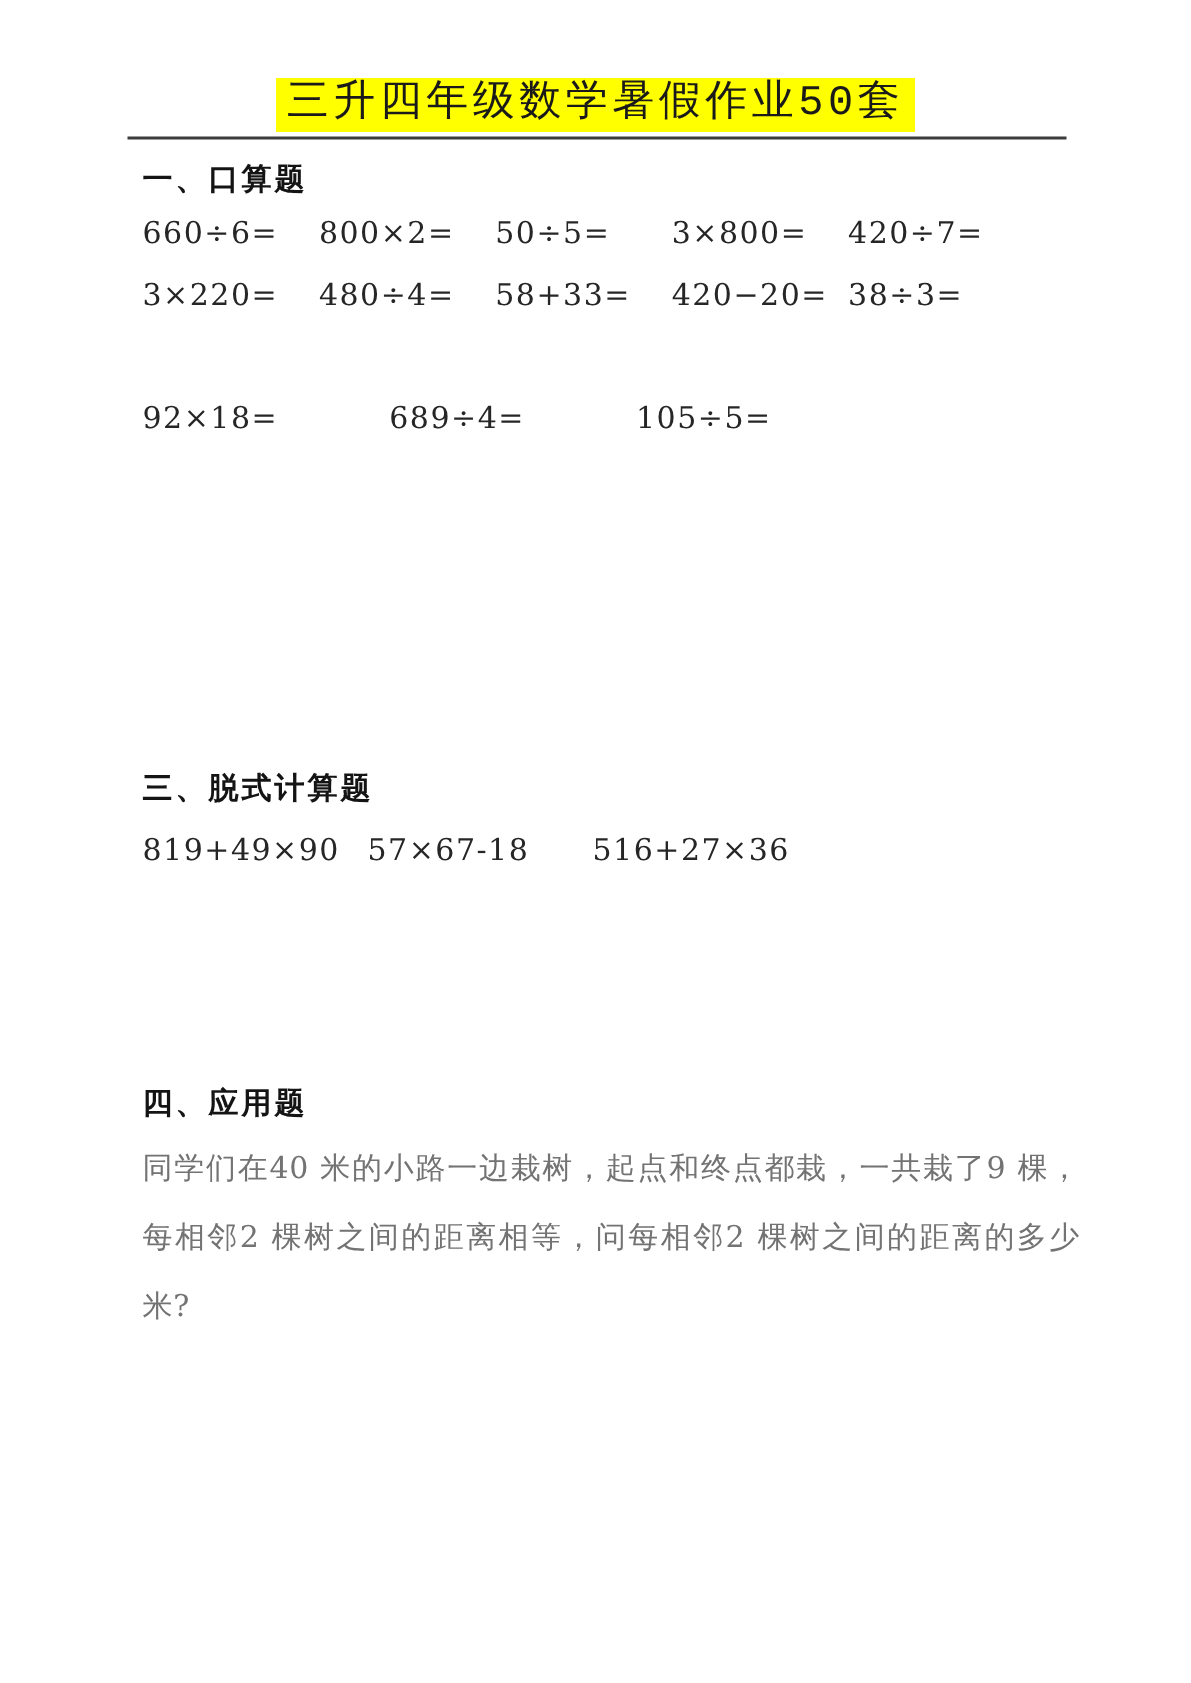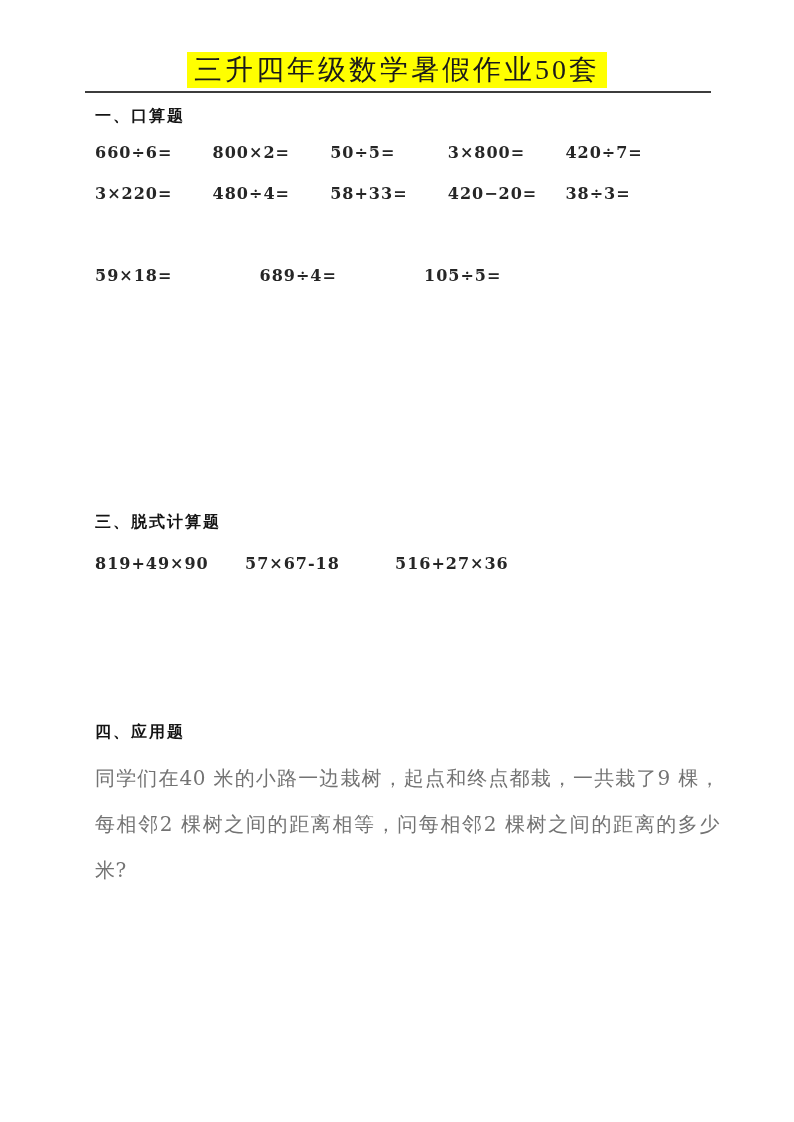--- a/index.html
+++ b/index.html
@@ -24,54 +24,53 @@
     text-align: center;
   }
   .title {
     display: inline-block;
     background: #ffff00;
     color: #1a1a1a;
     font-size: 28px;
     line-height: 33px;
     padding: 1px 7px 2px 7px;
     letter-spacing: 3px;
-    font-family: Liberation Serif, serif;
+    font-family: Liberation Mono, monospace;
   }
   .rule {
     position: absolute;
     top: 91px;
     left: 85px;
     width: 626px;
     height: 0;
     border-top: 2px solid #3c3c3c;
   }
   .sec-heading {
     position: absolute;
     left: 95px;
     font-family: "Liberation Sans", sans-serif;
     font-weight: bold;
-    font-size: 16px;
+    font-size: 20px;
     color: #141414;
     letter-spacing: 2px;
     white-space: nowrap;
   }
   .h-oral     { top: 106px; }
   .h-vertical { top: 227px; }
   .h-stepwise { top: 512px; }
   .h-word     { top: 722px; }
 
   .problem-row {
     position: absolute;
     left: 95px;
     display: grid;
-    font-size: 16px;
+    font-size: 20px;
     color: #262626;
     letter-spacing: 1px;
     white-space: nowrap;
-    font-weight: bold;
   }
   .row-oral-1 { top: 143px; width: 588px; grid-template-columns: repeat(5, 1fr); }
   .row-oral-2 { top: 184px; width: 588px; grid-template-columns: repeat(5, 1fr); }
   .row-vertical { top: 266px; width: 658px; grid-template-columns: repeat(4, 1fr); }
   .row-stepwise { top: 554px; width: 600px; grid-template-columns: repeat(4, 1fr); }
   .problem-cell { text-align: left; }
 
   .word-problem {
     position: absolute;
     left: 95px;
@@ -108,21 +107,21 @@
   <div class="problem-row row-oral-2">
     <span class="problem-cell">3×220=</span>
     <span class="problem-cell">480÷4=</span>
     <span class="problem-cell">58+33=</span>
     <span class="problem-cell">420−20=</span>
     <span class="problem-cell">38÷3=</span>
   </div>
 
 
   <div class="problem-row row-vertical">
-    <span class="problem-cell">59×18=</span>
+    <span class="problem-cell">92×18=</span>
     <span class="problem-cell">689÷4=</span>
     <span class="problem-cell">105÷5=</span>
   </div>
 
   <div class="sec-heading h-stepwise">三、脱式计算题</div>
 
   <div class="problem-row row-stepwise">
     <span class="problem-cell">819+49×90</span>
     <span class="problem-cell">57×67-18</span>
     <span class="problem-cell">516+27×36</span>

